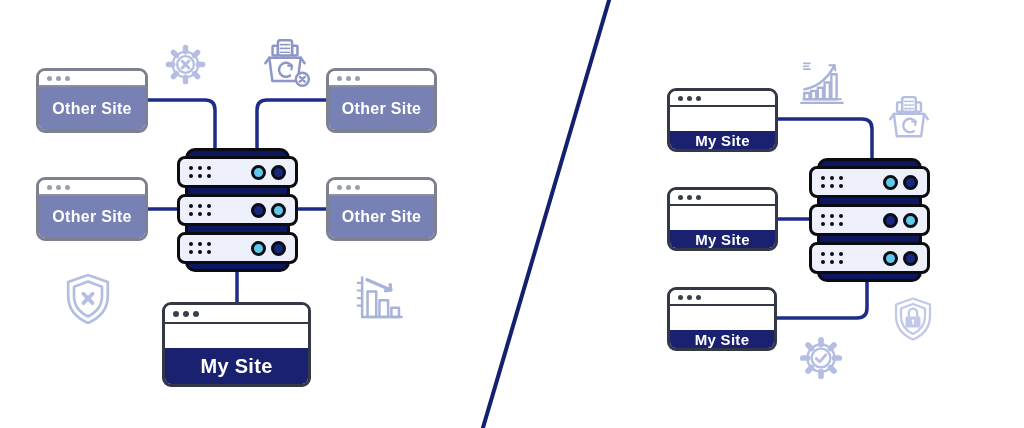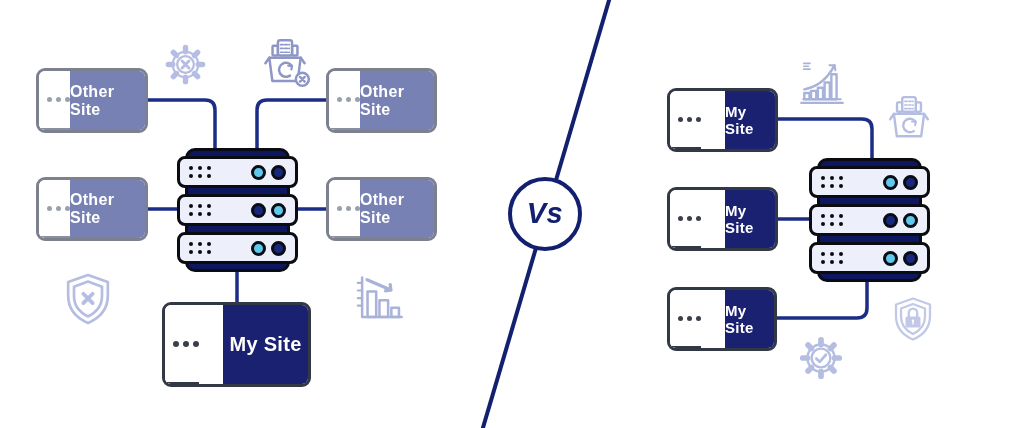--- a/index.html
+++ b/index.html
@@ -18,21 +18,21 @@
     --periwinkle-light:#b5bee2;
     --periwinkle-mid:#8d96c6;
     --periwinkle-chart:#a9b2d8;
     --periwinkle-pale:#c2c9e8;
     --white:#ffffff;
   }
   html,body{margin:0;padding:0;background:#f3f3f3;font-family:"Liberation Sans",sans-serif;}
   .canvas{position:relative;width:1024px;height:428px;background:var(--white);overflow:hidden;margin:0 auto;}
   .wires{position:absolute;left:0;top:0;z-index:1;}
   
-  .browser{position:absolute;z-index:2;border-radius:9px;overflow:hidden;display:flex;flex-direction:row;box-sizing:border-box;}
+  .browser{position:absolute;z-index:2;border-radius:9px;overflow:hidden;display:flex;flex-direction:column;box-sizing:border-box;}
   .browser .bar{background:var(--white);display:flex;align-items:center;gap:4px;padding:0 0 0 8px;flex:0 0 14px;}
   .browser .dot{width:5px;height:5px;border-radius:50%;display:inline-block;}
   .browser .body{flex:1;display:flex;align-items:center;justify-content:center;color:var(--white);font-weight:700;letter-spacing:.3px;}
   .browser.slate{border:3px solid var(--window-gray-border);}
   .browser.slate .bar{border-bottom:2px solid #8b90a0;}
   .browser.slate .dot{background:var(--dot-gray);}
   .browser.slate .body{background:var(--slate-blue);font-size:16px;}
   .browser.navy{border:3px solid var(--dark-border);gap:24px;}
   .browser.navy .bar{border-bottom:2px solid var(--dark-border);}
   .browser.navy .dot{background:#3a3f4a;}
@@ -316,17 +316,14 @@
 
   <svg class="icon icon-light" style="left:796px;top:333px" width="50" height="50" viewBox="0 0 48 48">
     <g stroke-width="5.5">
       <path d="M37,24 h4.5 M33.2,33.2 l3.2,3.2 M24,37 v4.5 M14.8,33.2 l-3.2,3.2 M11,24 H6.5 M14.8,14.8 l-3.2,-3.2 M24,11 V6.5 M33.2,14.8 l3.2,-3.2"></path>
     </g>
     <circle cx="24" cy="24" r="13"></circle>
     <circle cx="24" cy="24" r="9"></circle>
     <path d="M19.5,24.5 l3.2,3.2 l6,-6.8" stroke-width="2.6"></path>
   </svg>
 
-  <div class="vs-badge">
-    <span>Vs</span>
-  </div>
 
 </div>
 
 </body></html>

